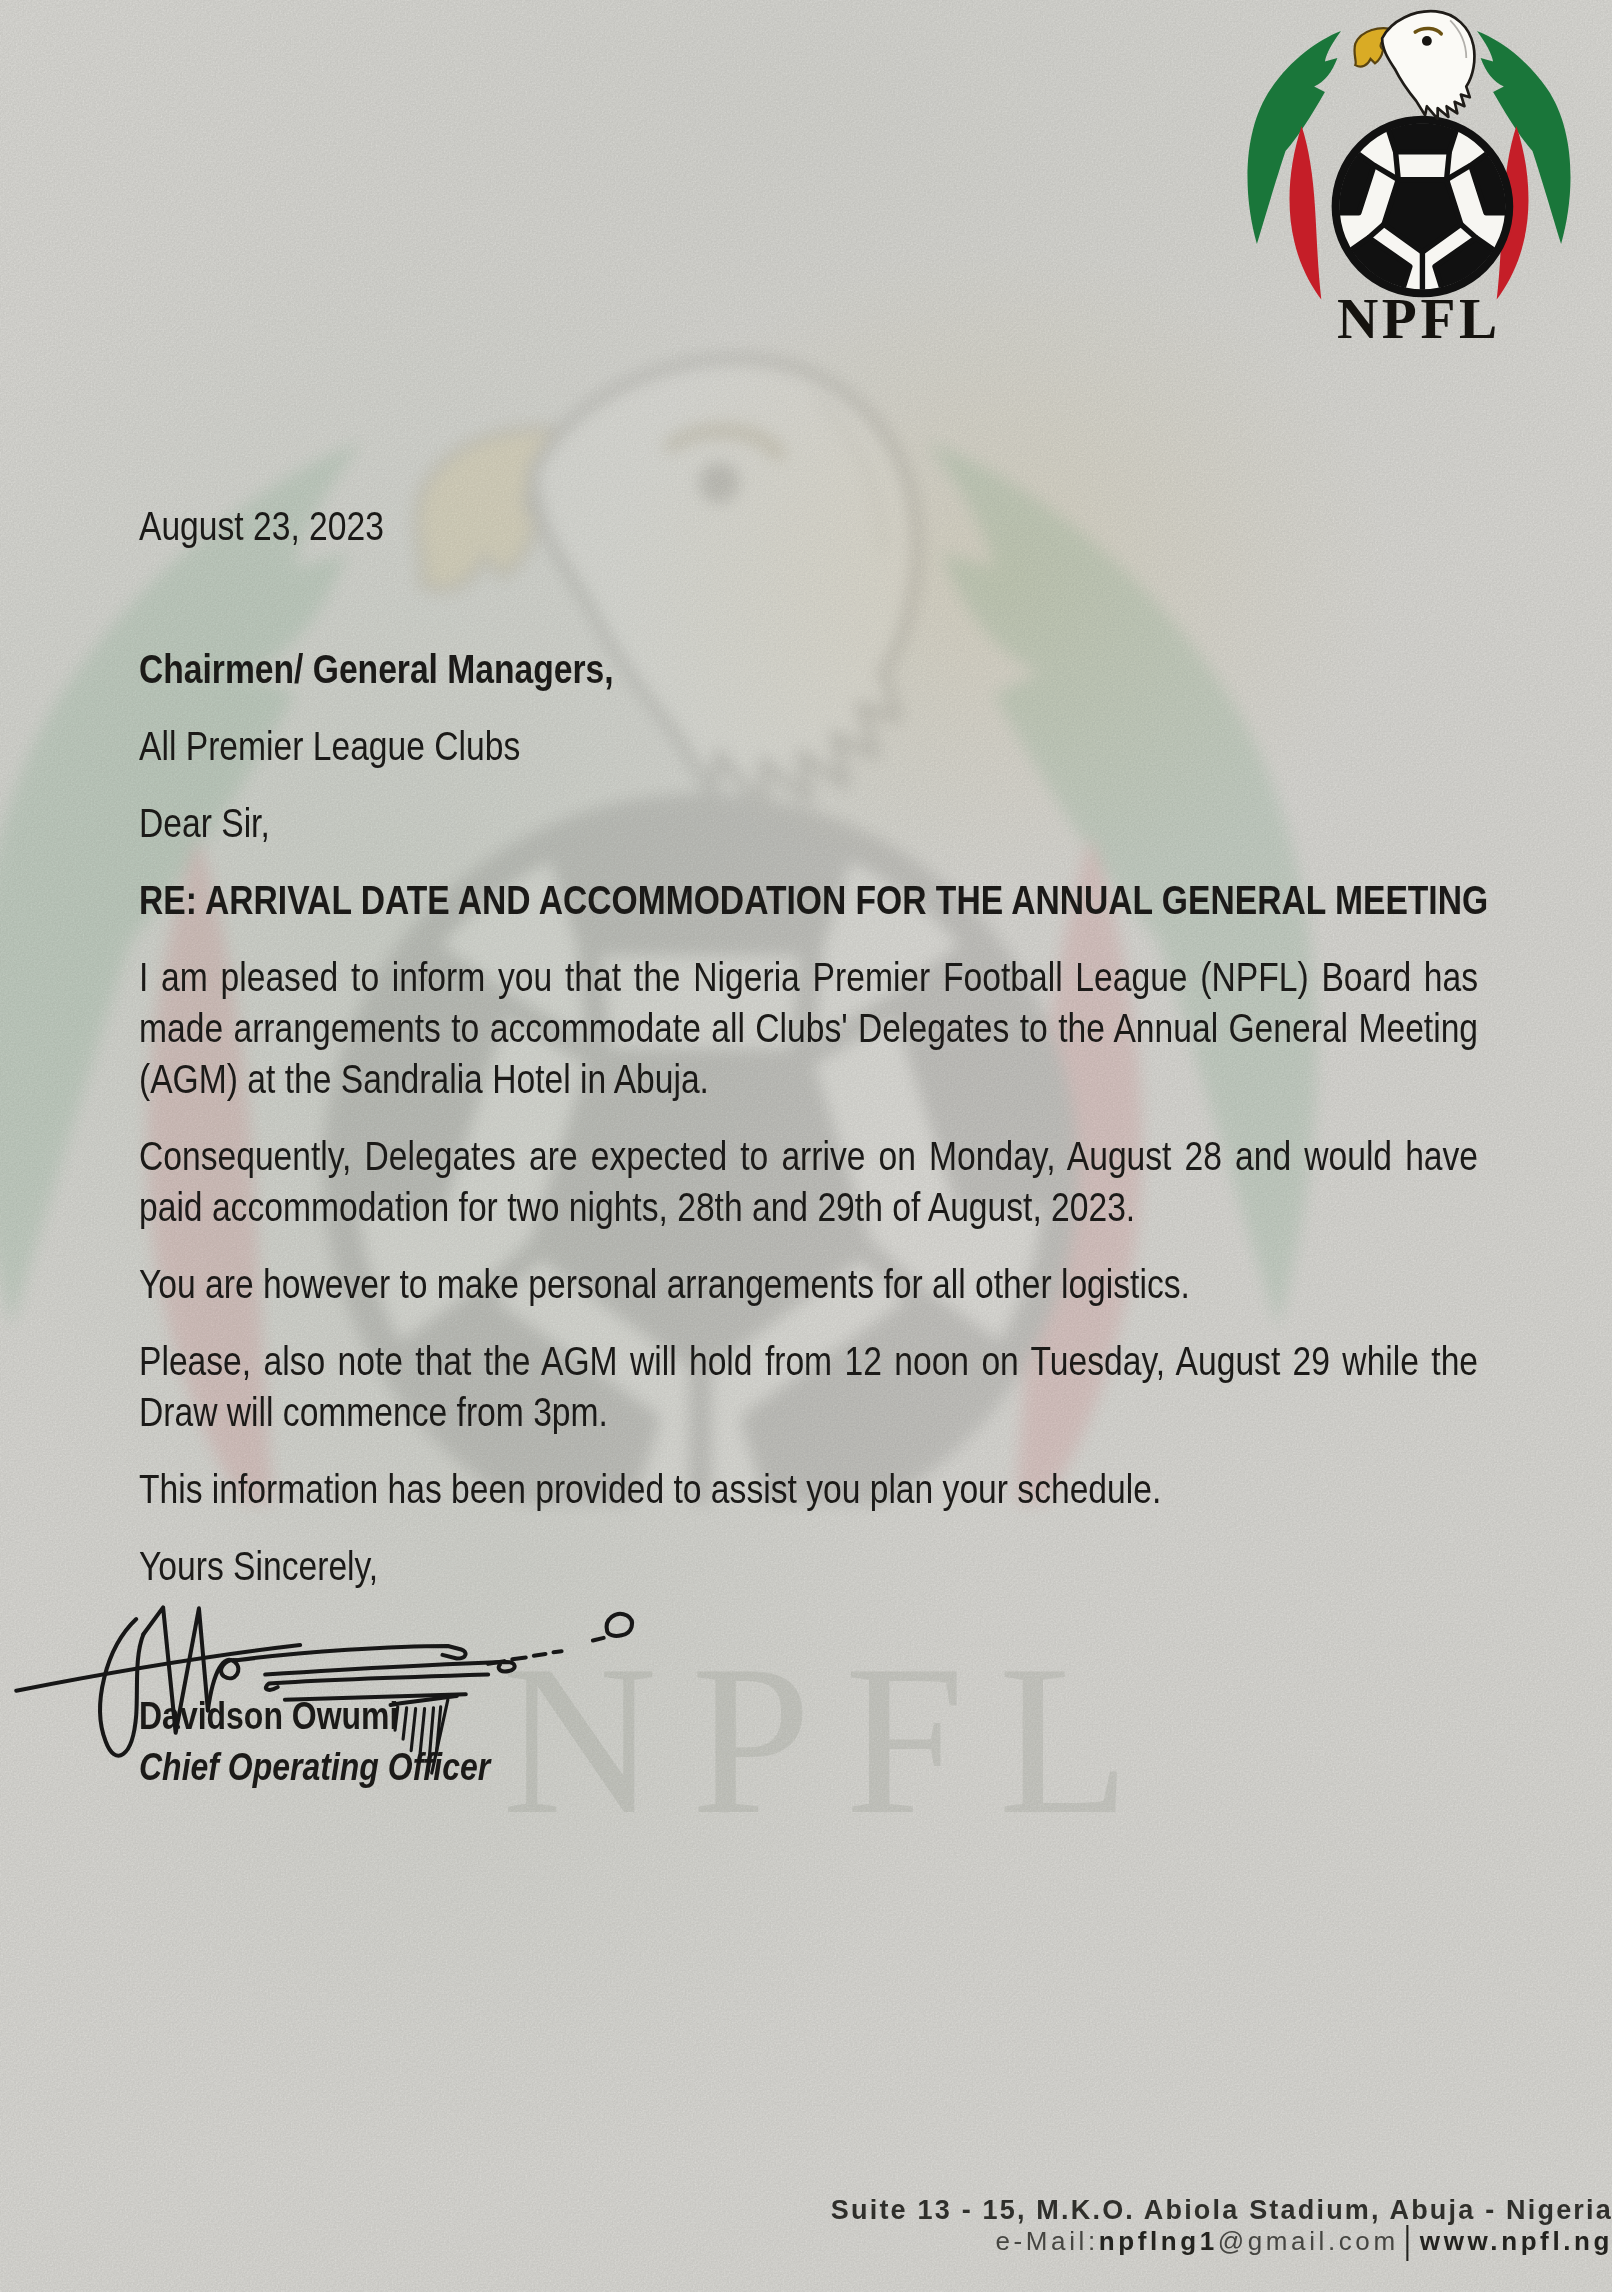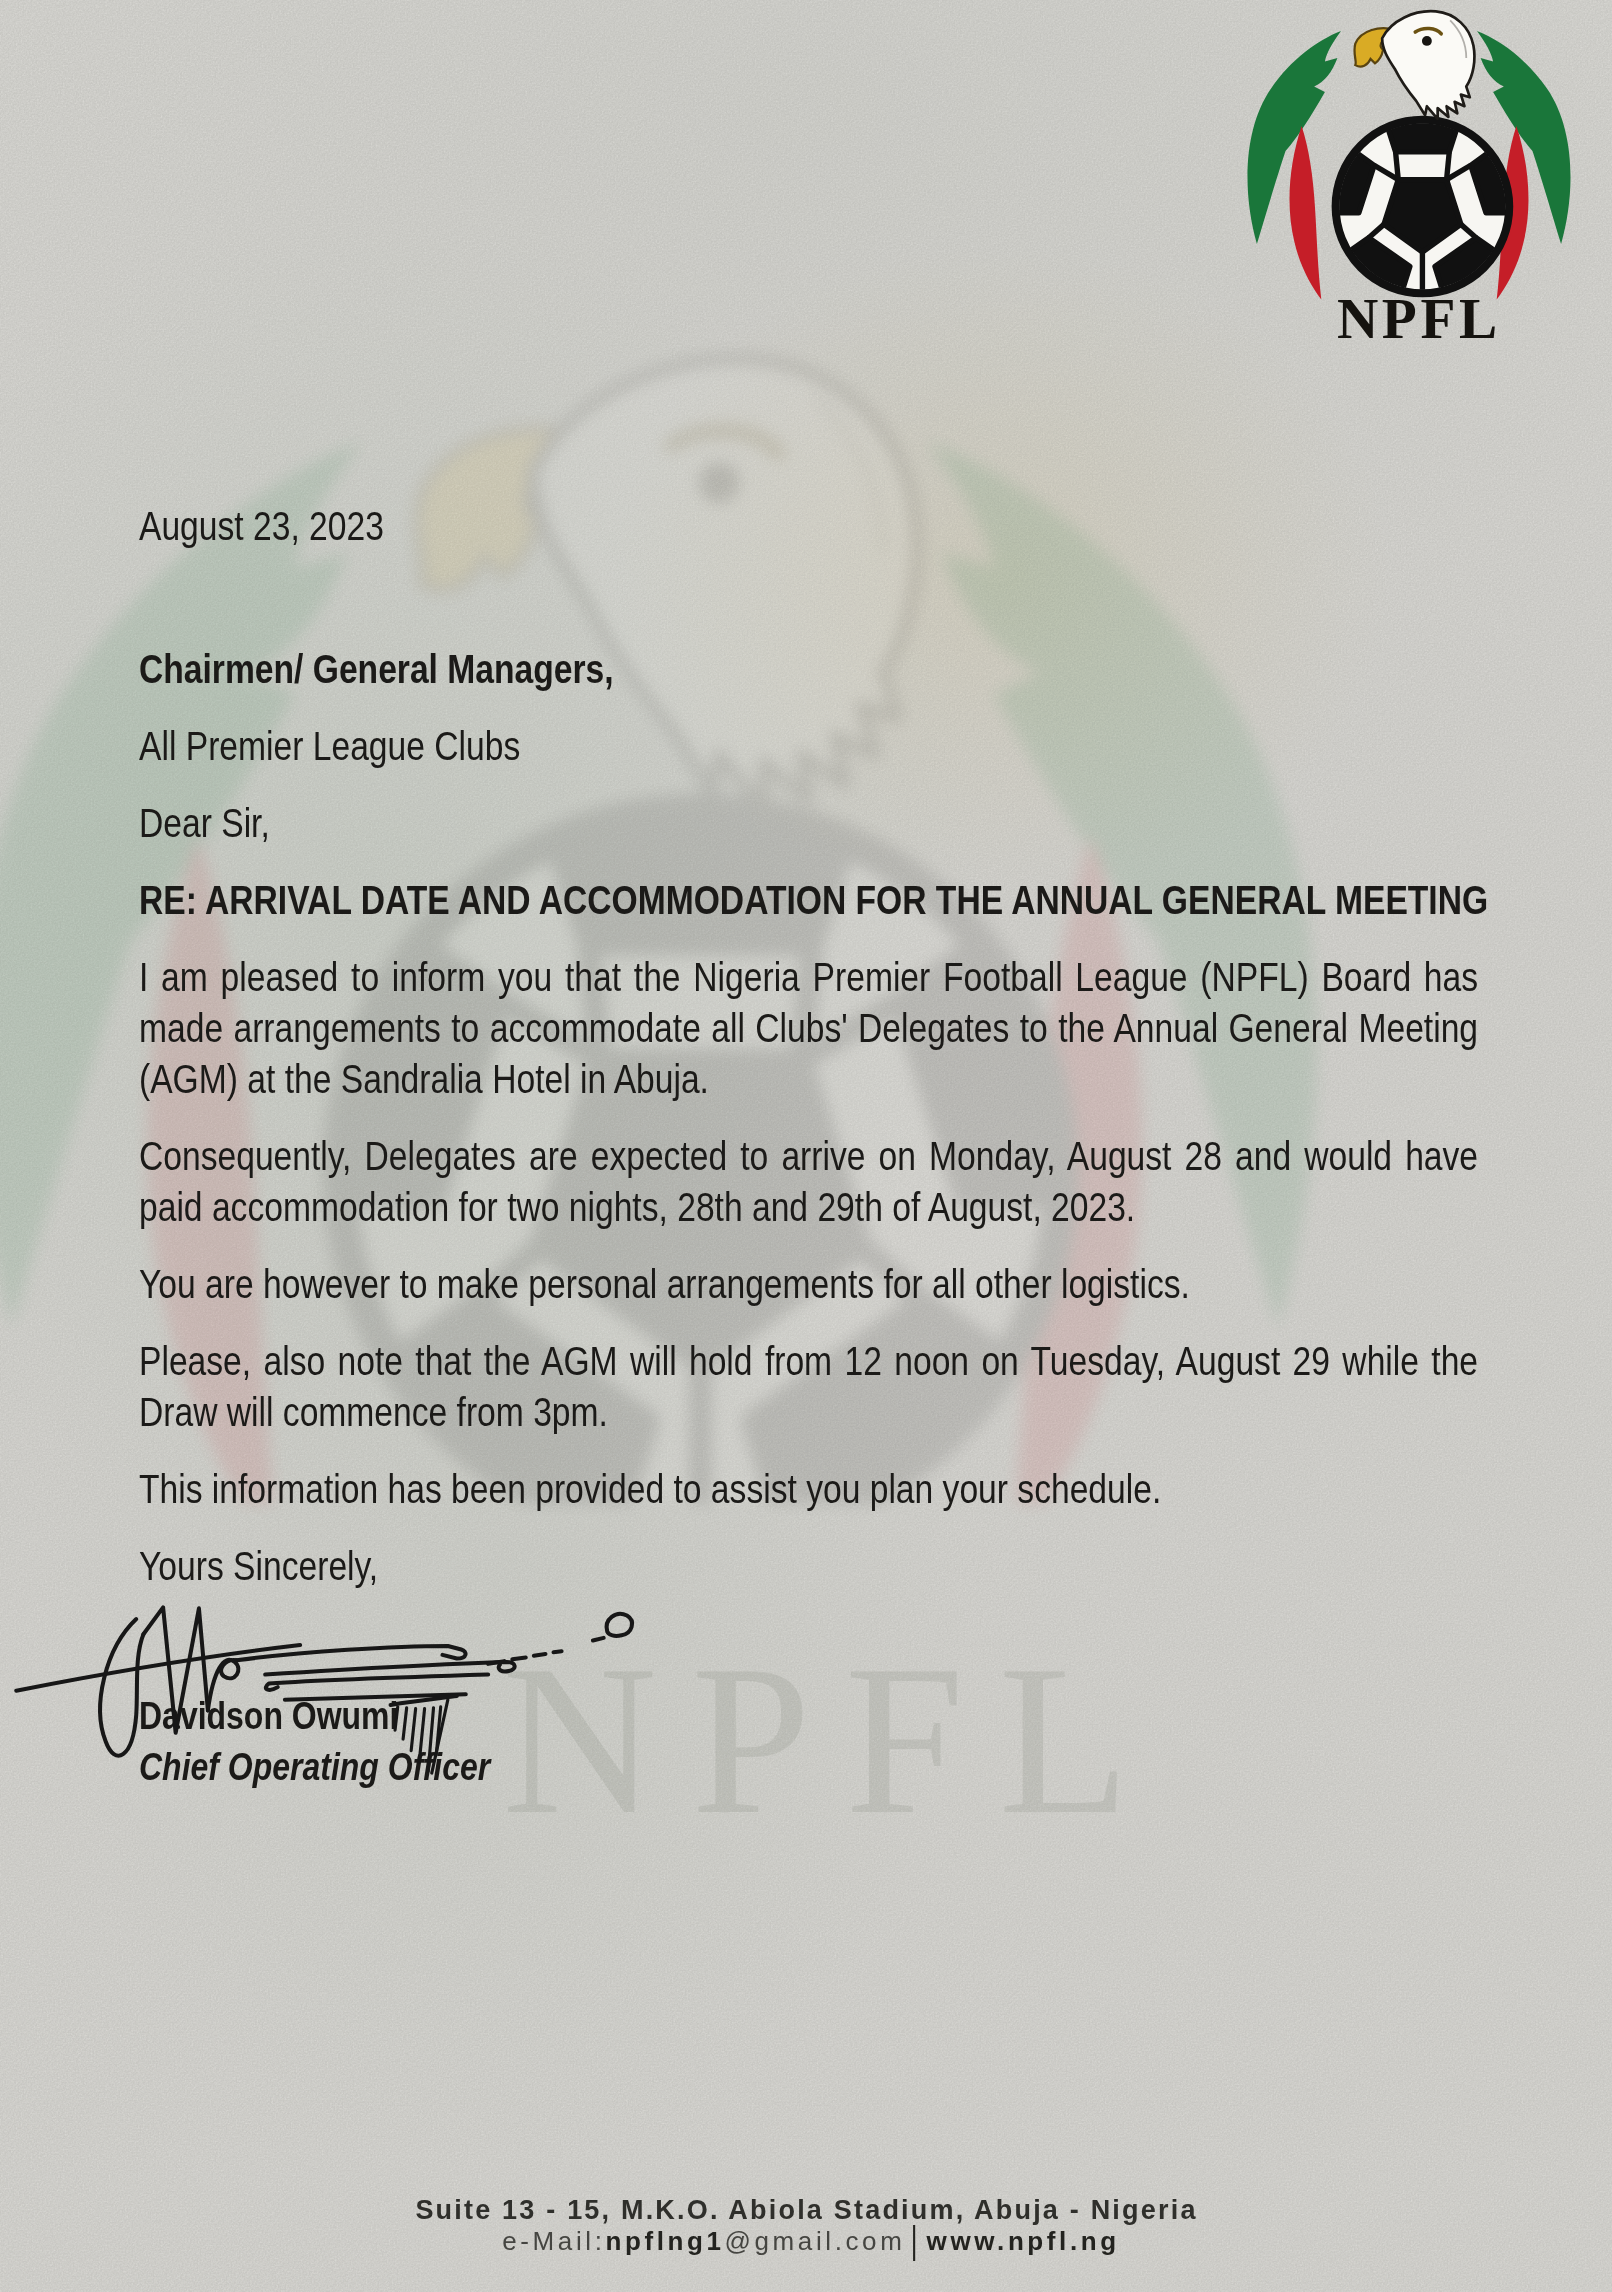--- a/index.html
+++ b/index.html
@@ -43,21 +43,21 @@
   .date-line{margin:0 0 92px 0;}
   .bold{font-weight:bold;}
   .subject{font-weight:bold;white-space:nowrap;margin:0 0 26px 0;}
   .para{margin:0 0 26px 0;text-align:justify;}
   .closing{margin:0 0 98px 0;}
   .signatory{line-height:51px;font-size:39px;font-weight:bold;}
   .signatory .title{font-style:italic;}
   .signature{position:absolute;left:0;top:1594px;pointer-events:none;}
   .footer{
     position:absolute;left:0;right:0;top:2194px;
-    text-align:center;color:#2f2f2b;
+    text-align:right;color:#2f2f2b;
   }
   .footer .l1{
     font-size:27px;line-height:32px;font-weight:bold;letter-spacing:2.2px;
   }
   .footer .l2{
     font-size:26px;line-height:31px;letter-spacing:3.6px;color:#454541;margin-left:9px;
   }
   .footer .l2 .hv{font-weight:bold;color:#23231f;}
   .footer .sep{
     display:inline-block;font-weight:normal;

